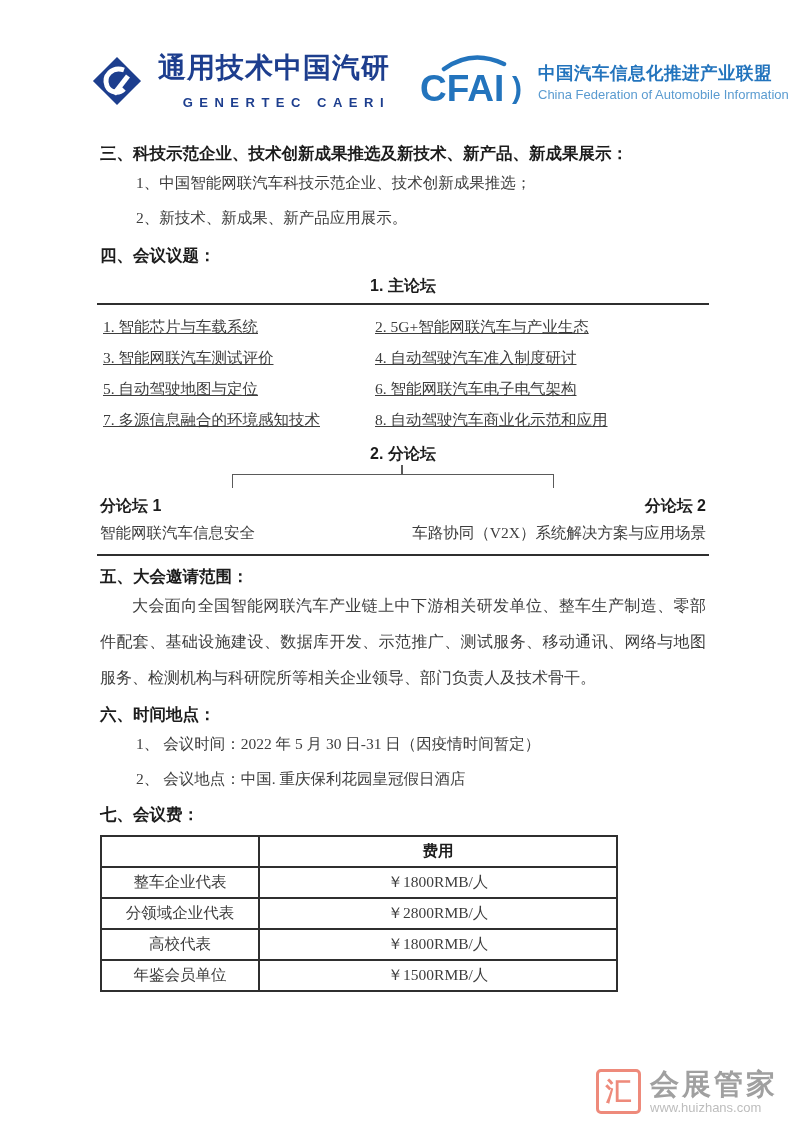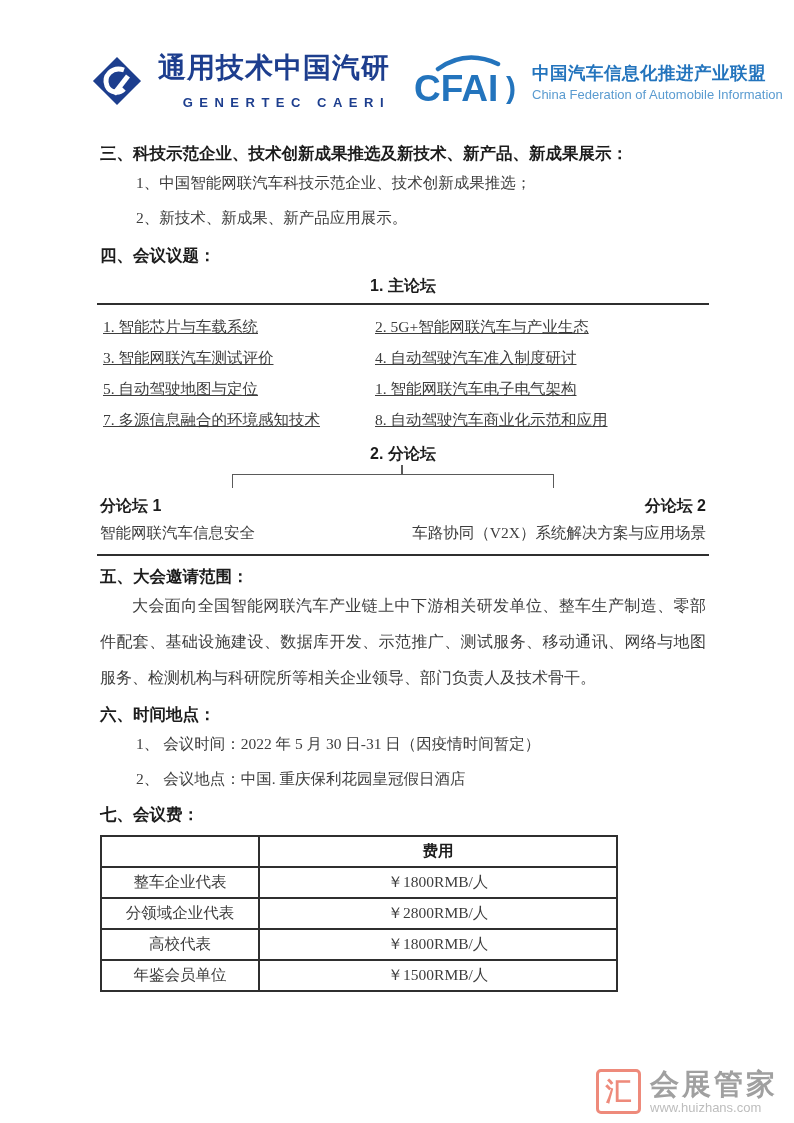--- a/index.html
+++ b/index.html
@@ -15,21 +15,21 @@
     overflow: hidden;
   }
 
   
   .header {
     position: absolute;
     top: 50px;
     left: 86px;
     display: flex;
     align-items: center;
-    gap: 24px;
+    gap: 30px;
   }
   .genertec { display: flex; align-items: center; gap: 10px; }
   .genertec-text { display: flex; flex-direction: column; }
   .genertec-cn {
     font-family: "Liberation Sans", "DejaVu Sans", sans-serif;
     font-weight: bold; font-size: 28px; line-height: 1.15;
     color: #1d3e8e; letter-spacing: 1px; white-space: nowrap;
   }
   .genertec-en {
     font-family: "Liberation Sans", "DejaVu Sans", sans-serif;
@@ -183,21 +183,21 @@
     <div class="sec-heading mt8">四、会议议题：</div>
 
     <div class="forum-title mt8">1. 主论坛</div>
     <hr class="rule mt6">
     <div class="topics-grid">
       <div class="cell">1. 智能芯片与车载系统</div>
       <div class="cell">2. 5G+智能网联汽车与产业生态</div>
       <div class="cell">3. 智能网联汽车测试评价</div>
       <div class="cell">4. 自动驾驶汽车准入制度研讨</div>
       <div class="cell">5. 自动驾驶地图与定位</div>
-      <div class="cell">1. 智能网联汽车电子电气架构</div>
+      <div class="cell">6. 智能网联汽车电子电气架构</div>
       <div class="cell">7. 多源信息融合的环境感知技术</div>
       <div class="cell">8. 自动驾驶汽车商业化示范和应用</div>
     </div>
 
     <div class="forum-title">2. 分论坛</div>
     <div class="conn-stem"></div>
     <div class="conn-bar"></div>
     <div class="sub-row" style="margin-top:7px;">
       <div class="sub-left sub-label">分论坛 1</div>
       <div class="sub-right sub-label">分论坛 2</div>

